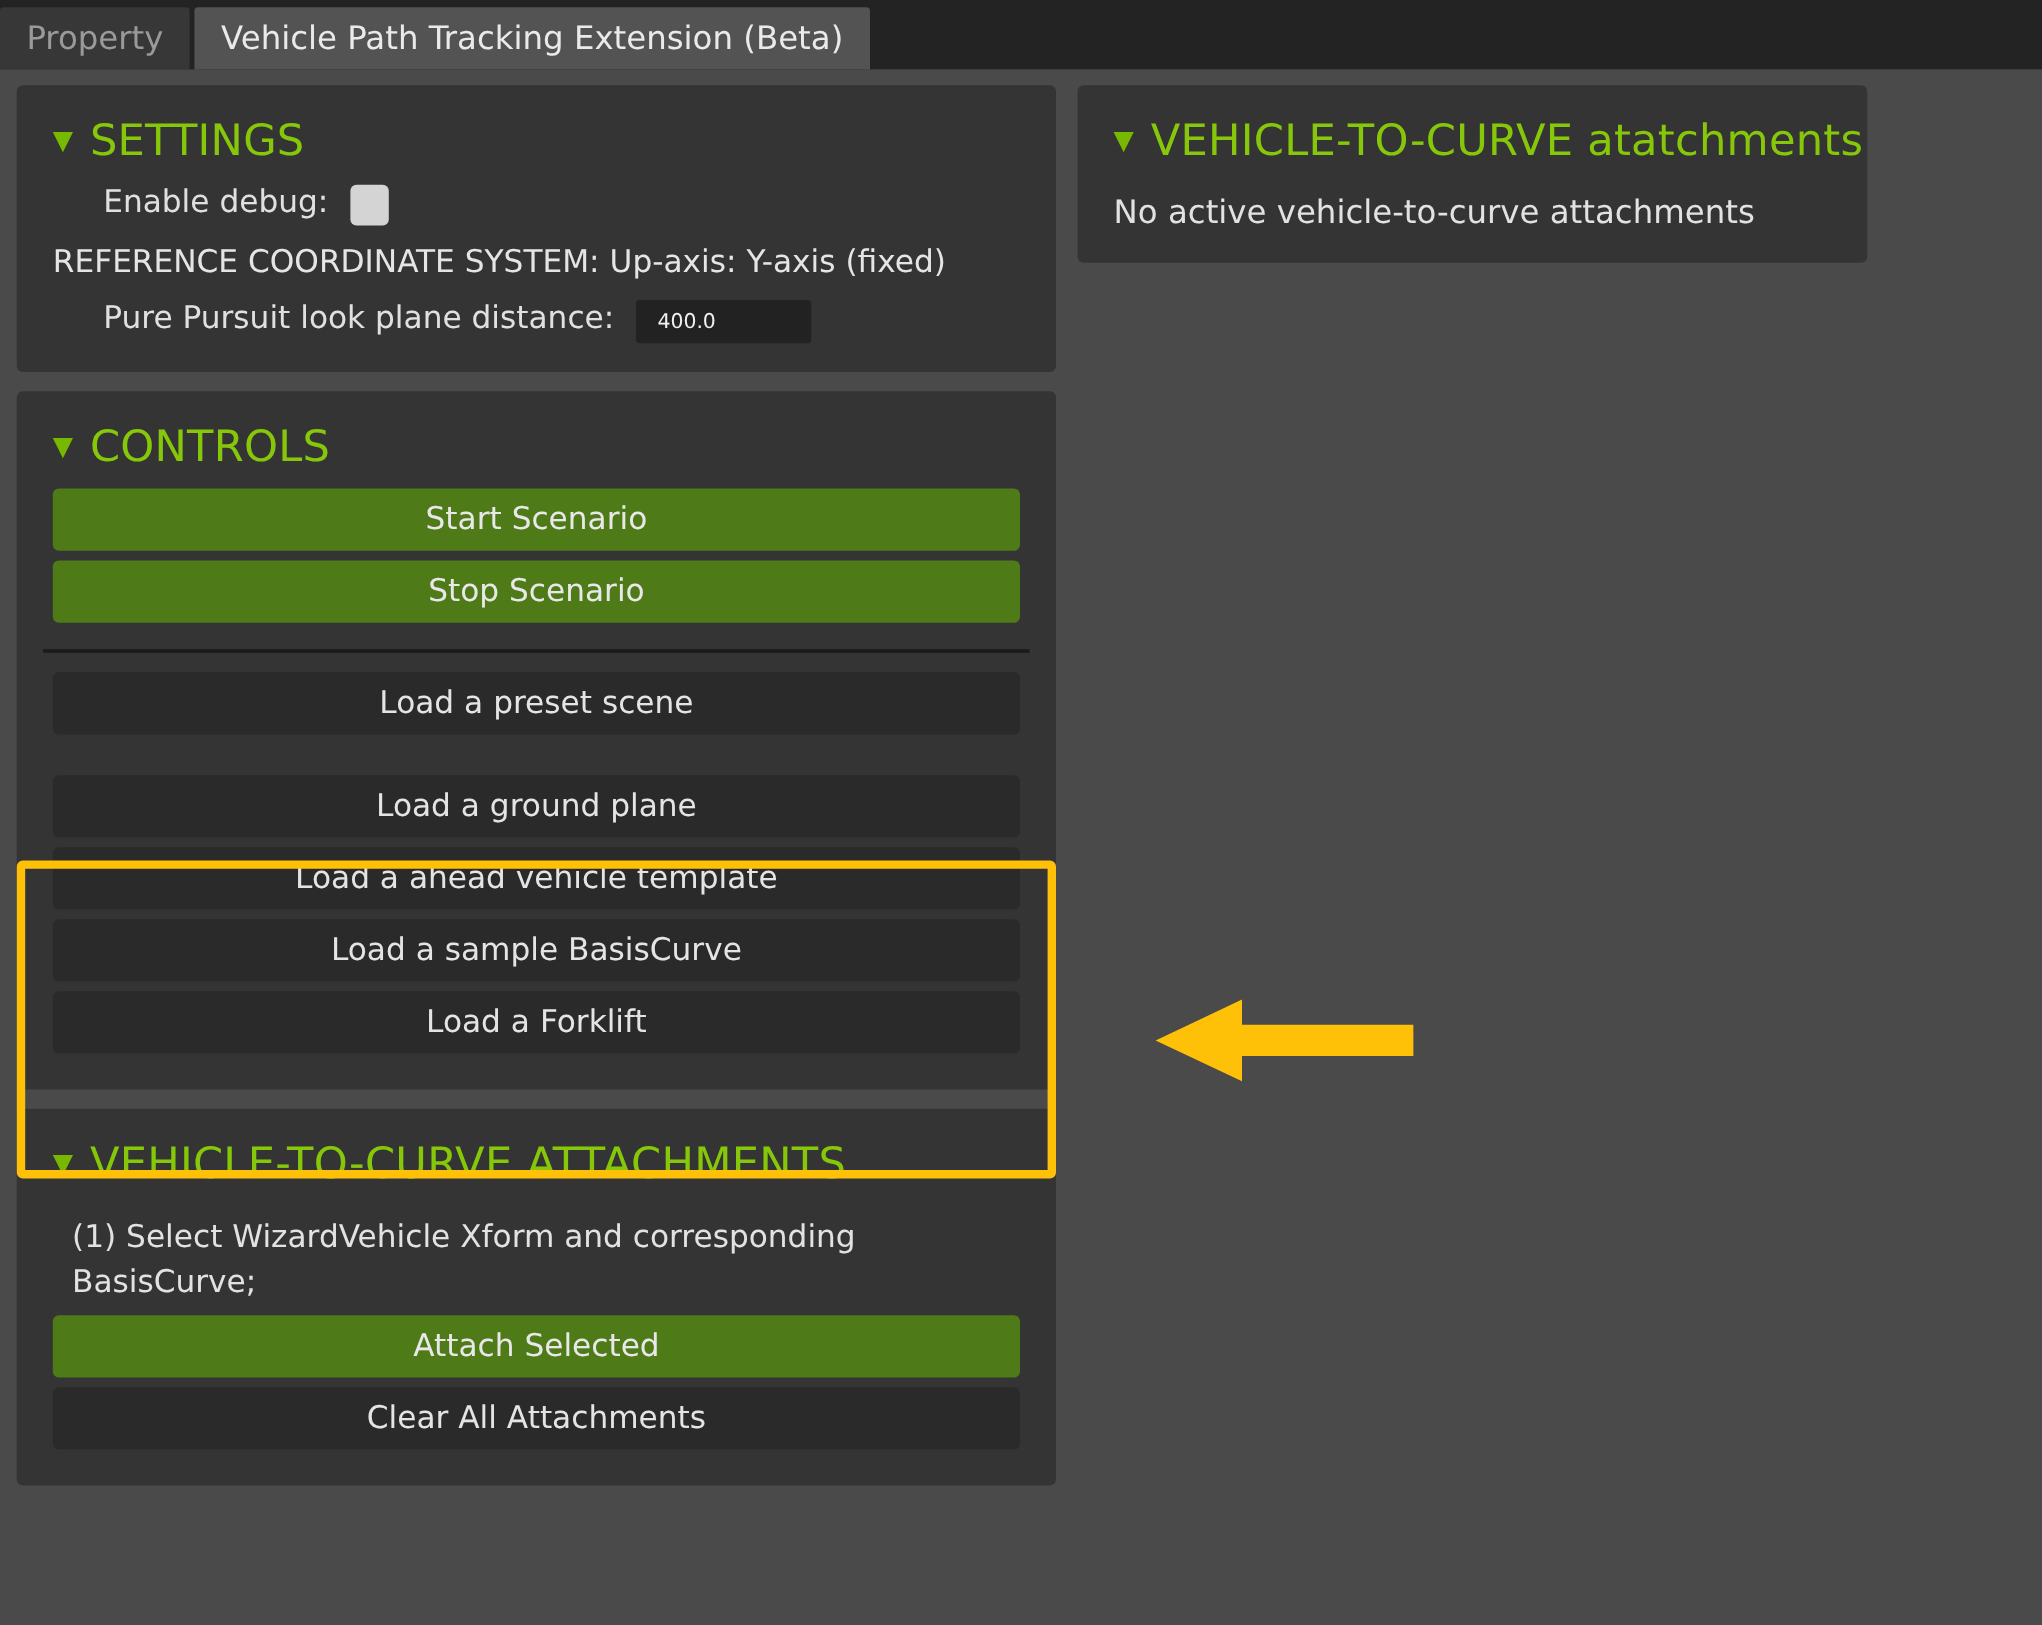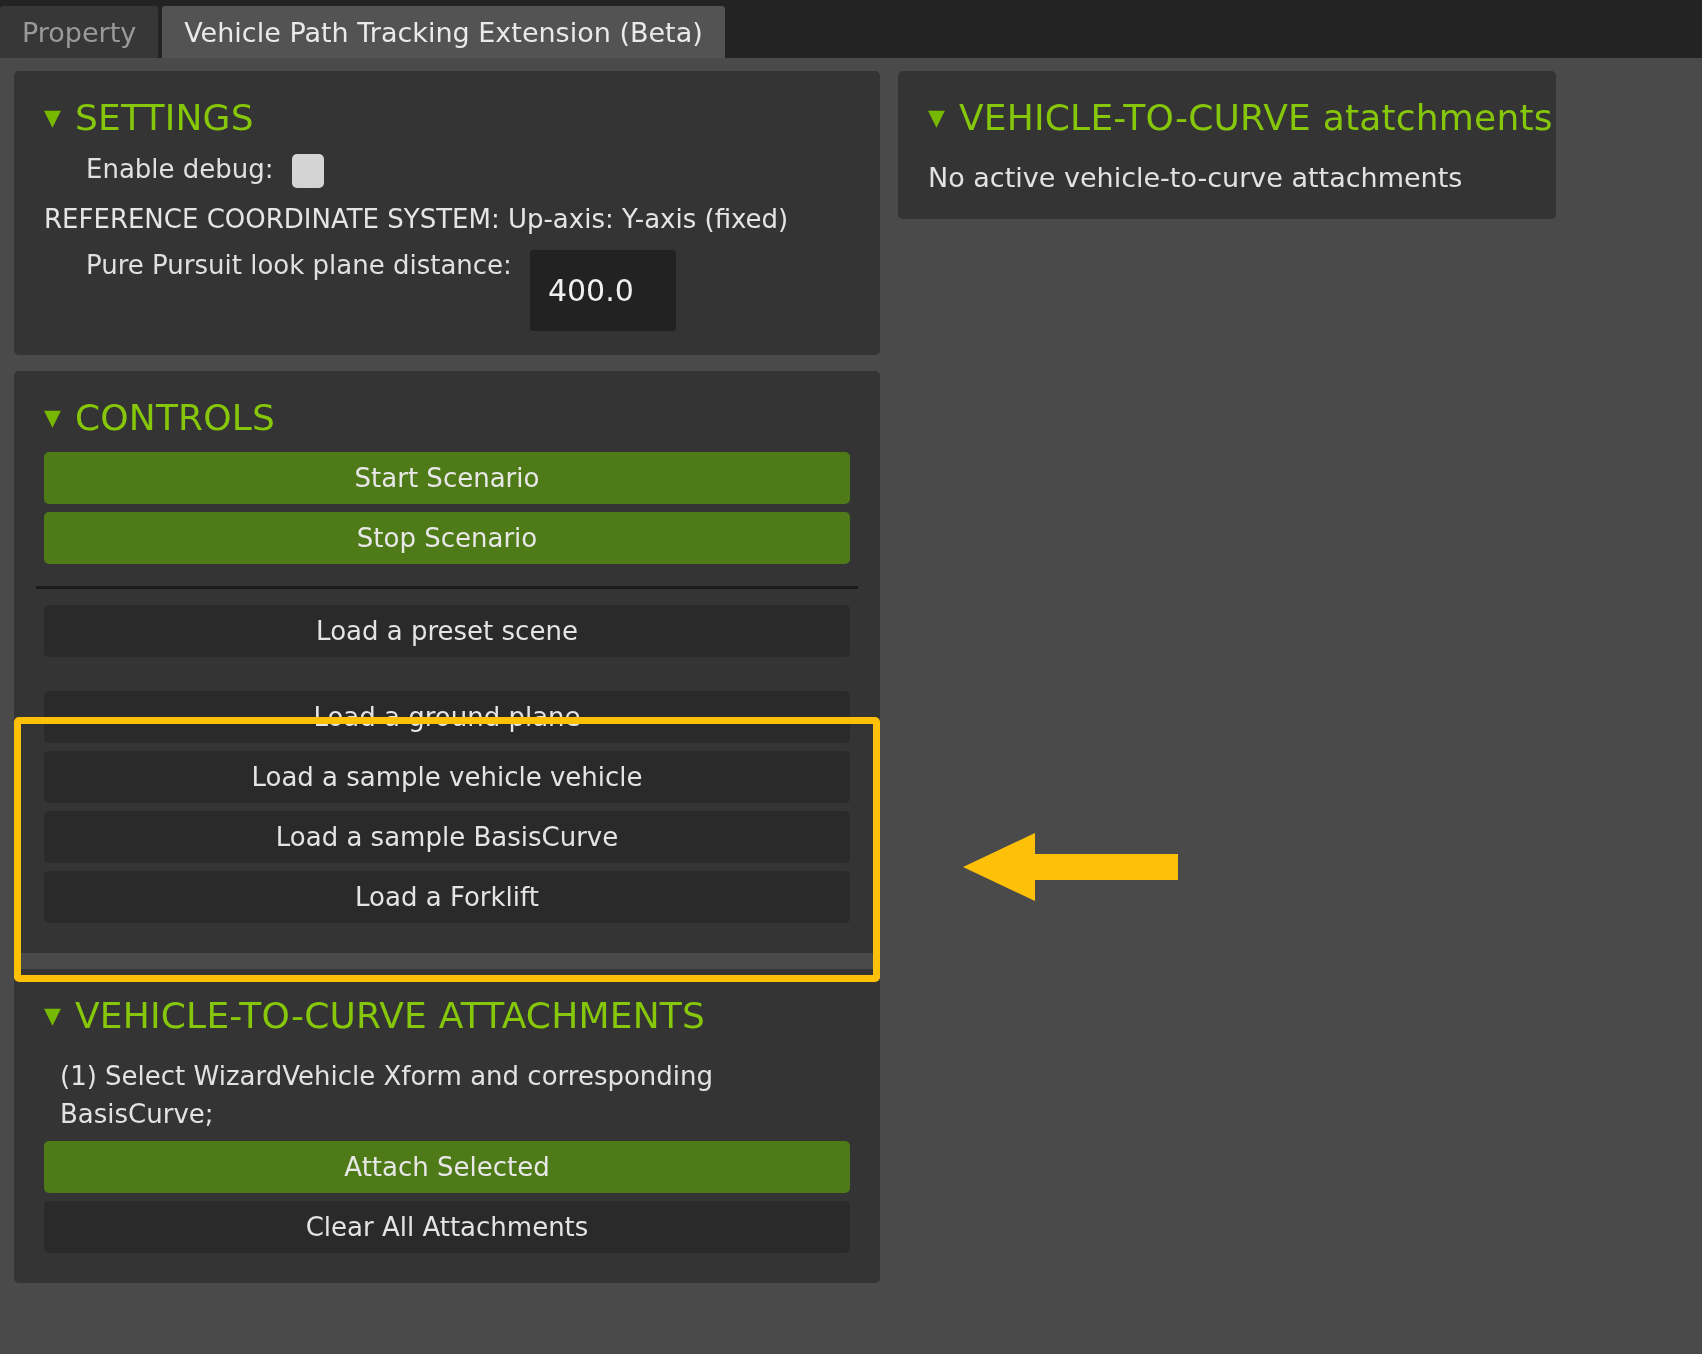--- a/index.html
+++ b/index.html
@@ -107,23 +107,23 @@
     width: 32px;
     height: 34px;
     background: #d4d4d4;
     border-radius: 5px;
     margin-left: 18px;
   }
 
   .textfield {
     background: #222222;
     color: #f0f0f0;
-    font-size: 30px;
+    font-size: 17px;
     border-radius: 3px;
-    padding: 23px 18px;
+    padding: 8px 18px;
     margin-left: 18px;
     min-width: 110px;
   }
 
   .static-line {
     padding: 10px 30px;
     color: #e5e5e5;
     font-size: 26px;
   }
 
@@ -242,21 +242,21 @@
       <div class="divider"></div>
 
       <div class="btnwrap">
         <button class="btn btn-dark">Load a preset scene</button>
       </div>
 
       <div style="height:18px"></div>
 
       <div class="btnwrap">
         <button class="btn btn-dark">Load a ground plane</button>
-        <button class="btn btn-dark">Load a sample vehicle vehicle</button>
+        <button class="btn btn-dark">Load a ahead vehicle template</button>
         <button class="btn btn-dark">Load a sample BasisCurve</button>
         <button class="btn btn-dark">Load a Forklift</button>
       </div>
     </div>
 
     <div class="panel">
       <div class="panel-header">
         <span class="caret">▼</span>
         <span class="panel-title">VEHICLE-TO-CURVE ATTACHMENTS</span>
       </div>

